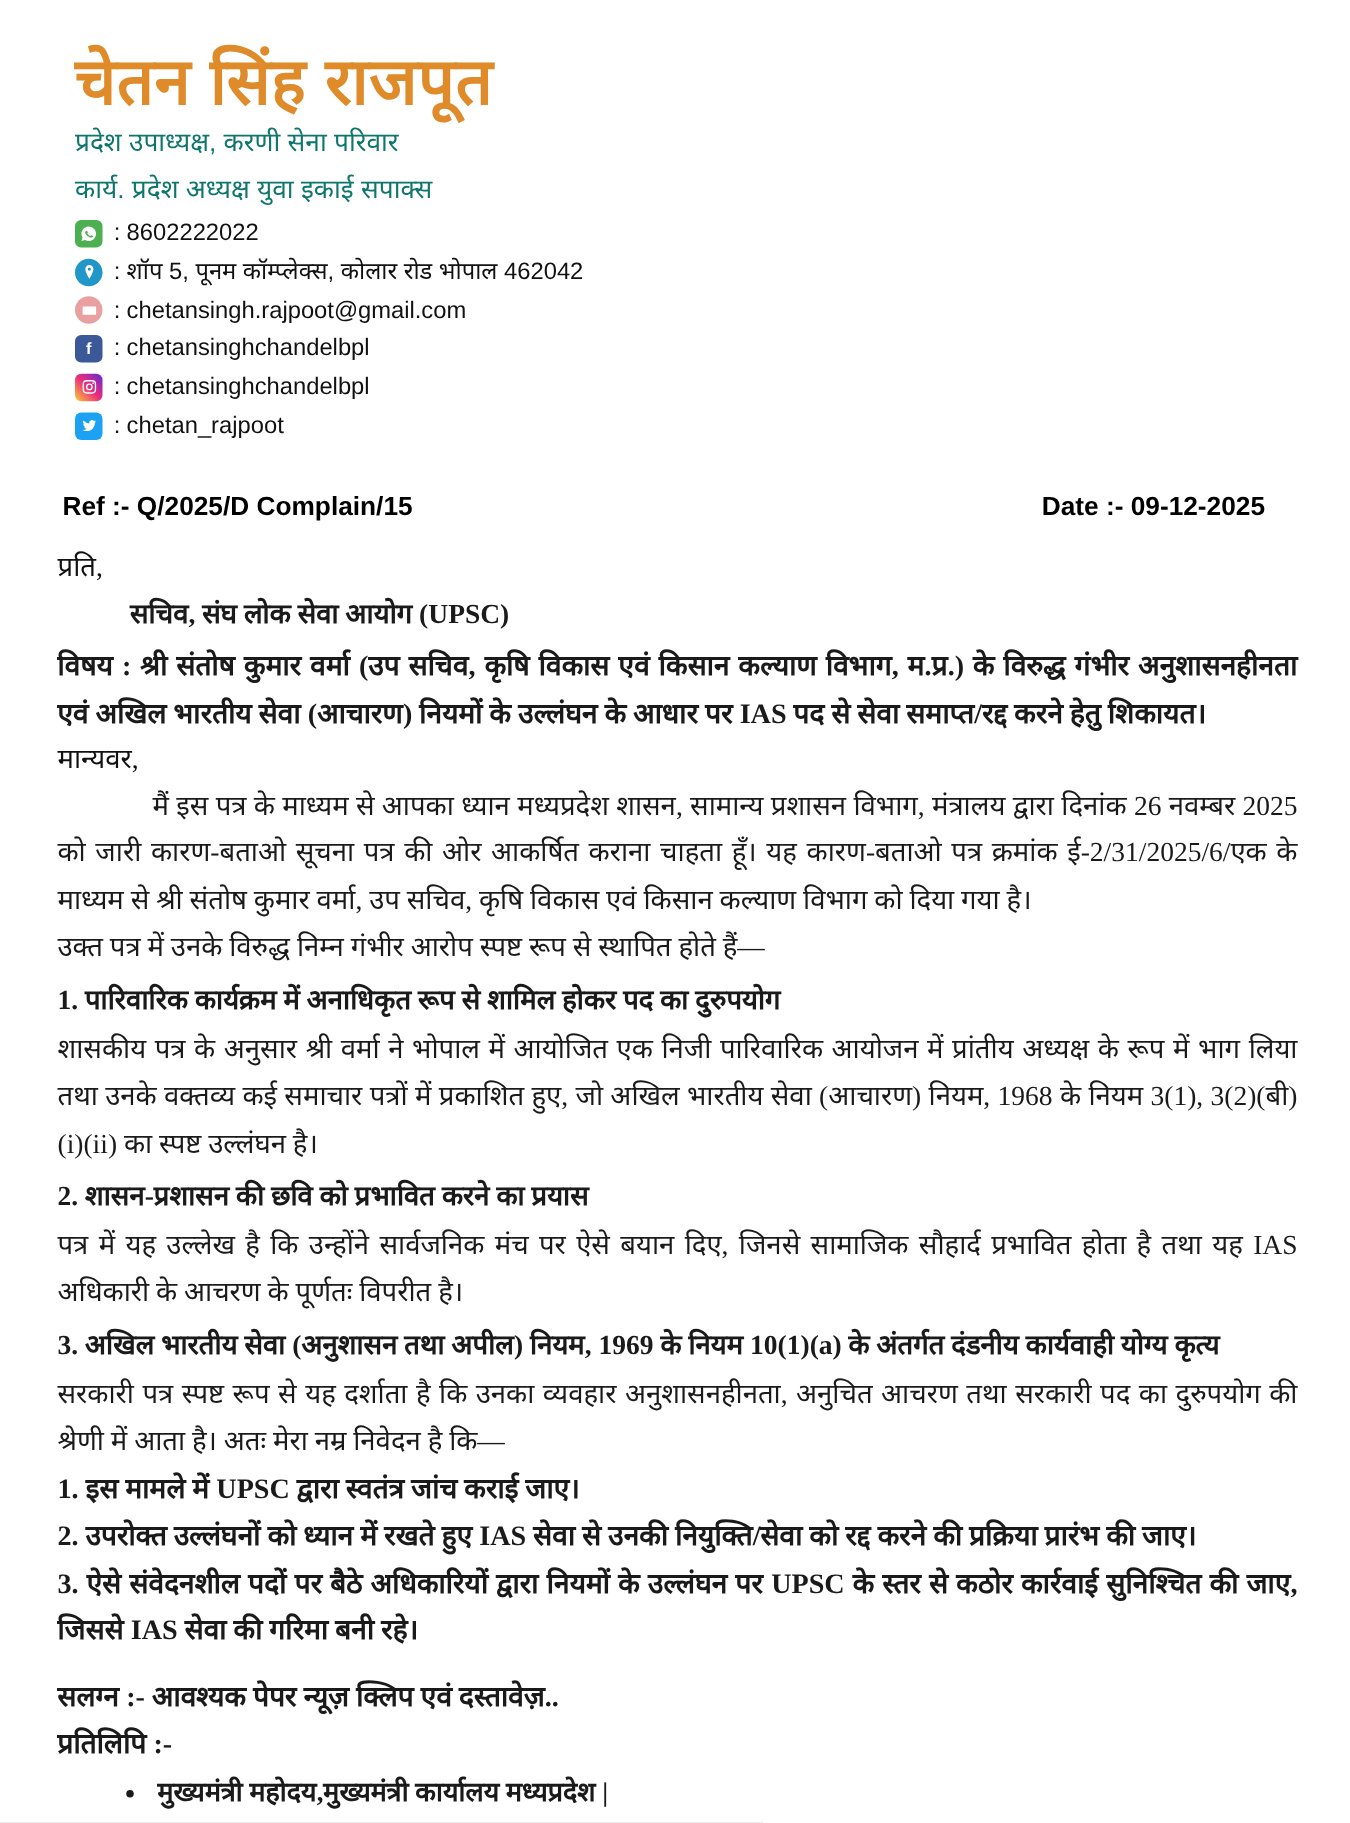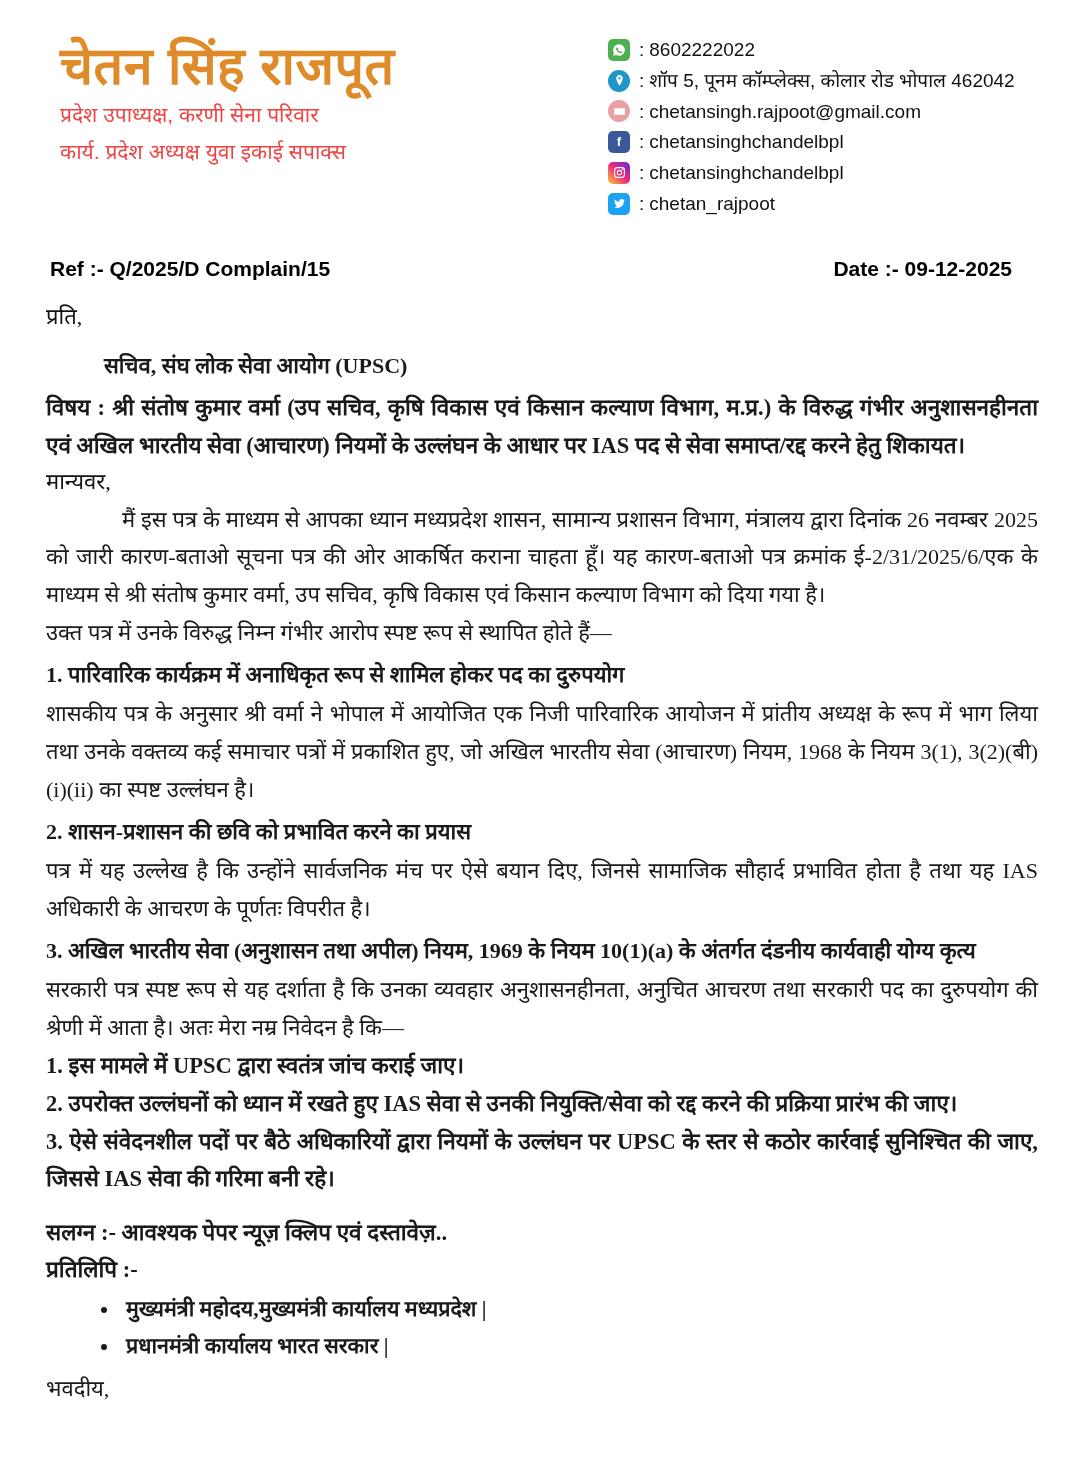--- a/index.html
+++ b/index.html
@@ -20,39 +20,40 @@
     box-sizing: border-box;
   }
 
   
   .letterhead {
     display: flex;
     align-items: flex-start;
     justify-content: space-between;
     padding: 30px 42px 0 60px;
     box-sizing: border-box;
+    flex-direction: column;
   }
   .brand {
     width: 500px;
     padding-top: 8px;
   }
   .brand-name {
     font-family: "Liberation Sans", "DejaVu Sans", sans-serif;
     font-size: 52px;
     font-weight: 700;
     color: #e08b2a;
     letter-spacing: 0.5px;
     line-height: 1.08;
     white-space: nowrap;
   }
   .brand-sub {
     font-family: "Liberation Sans", "DejaVu Sans", sans-serif;
     font-size: 21px;
     font-weight: 400;
-    color: #ef4444;
+    color: #0f766e;
     line-height: 1.45;
     margin-top: 6px;
     white-space: nowrap;
   }
 
   .contacts {
     width: 430px;
     padding-top: 8px;
   }
   .contact-row {
@@ -103,21 +104,21 @@
   .body-wrap {
     padding: 18px 42px 0 46px;
     box-sizing: border-box;
   }
   .line {
     font-size: 22px;
     line-height: 1.62;
     color: #111;
     margin: 0 0 1px 0;
   }
-  .to-label { margin-bottom: 14px; }
+  .to-label { margin-bottom: 2px; }
   .to-block {
     padding-left: 58px;
     font-weight: 700;
     font-size: 22px;
     line-height: 1.6;
   }
   .subject {
     font-weight: 700;
     font-size: 22.5px;
     line-height: 1.66;

